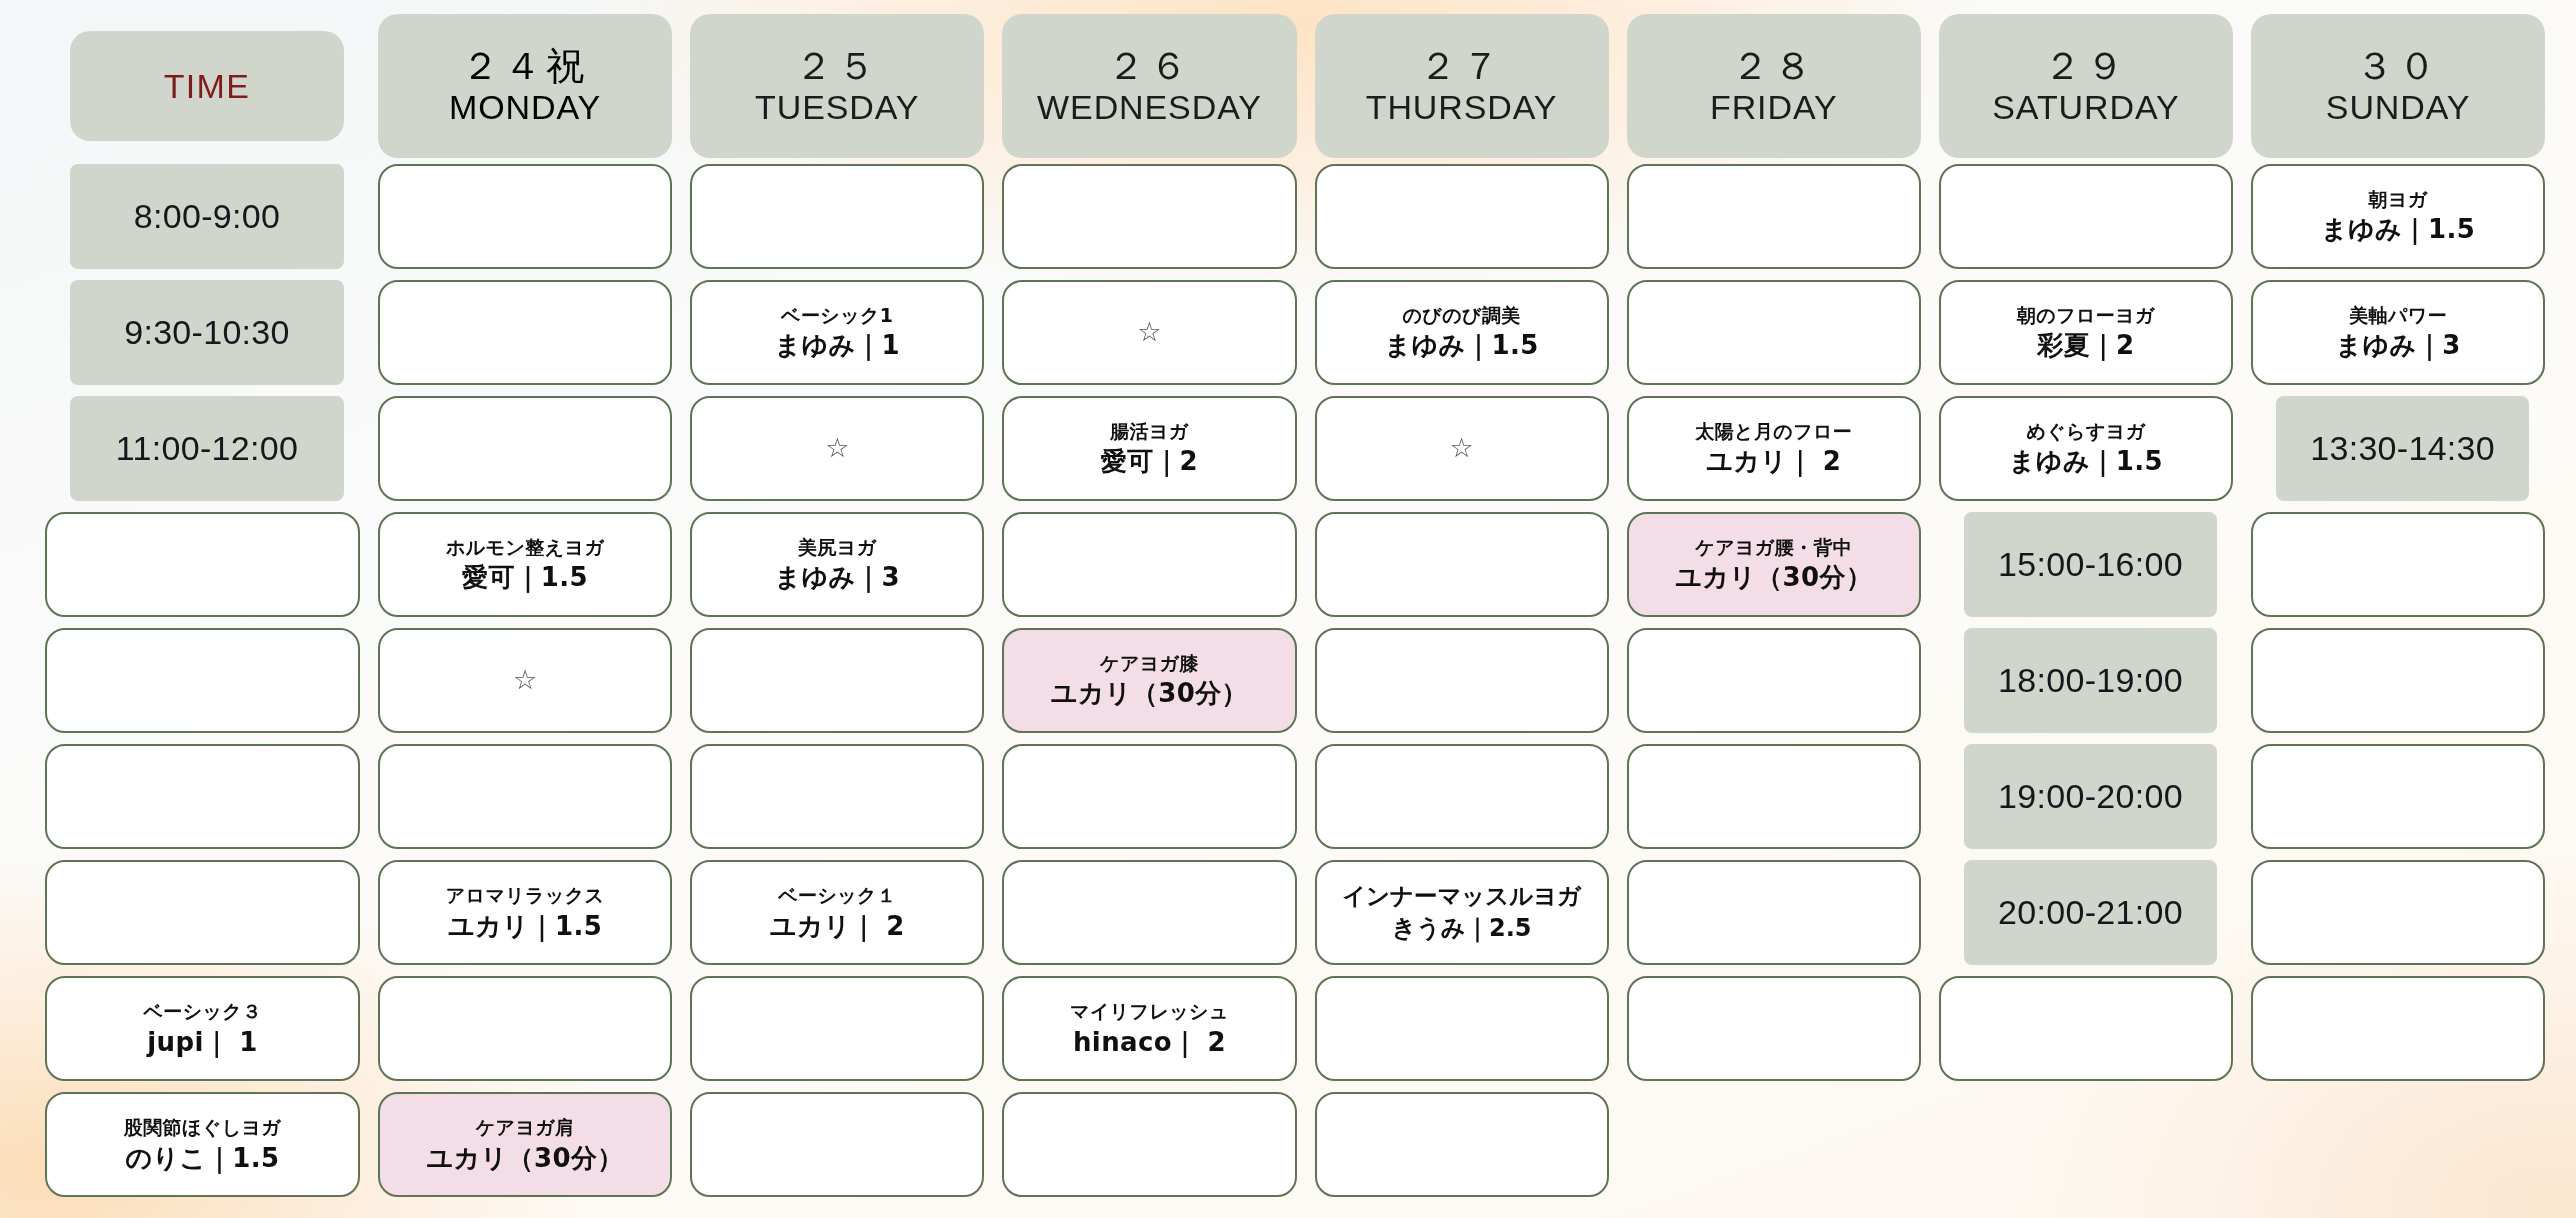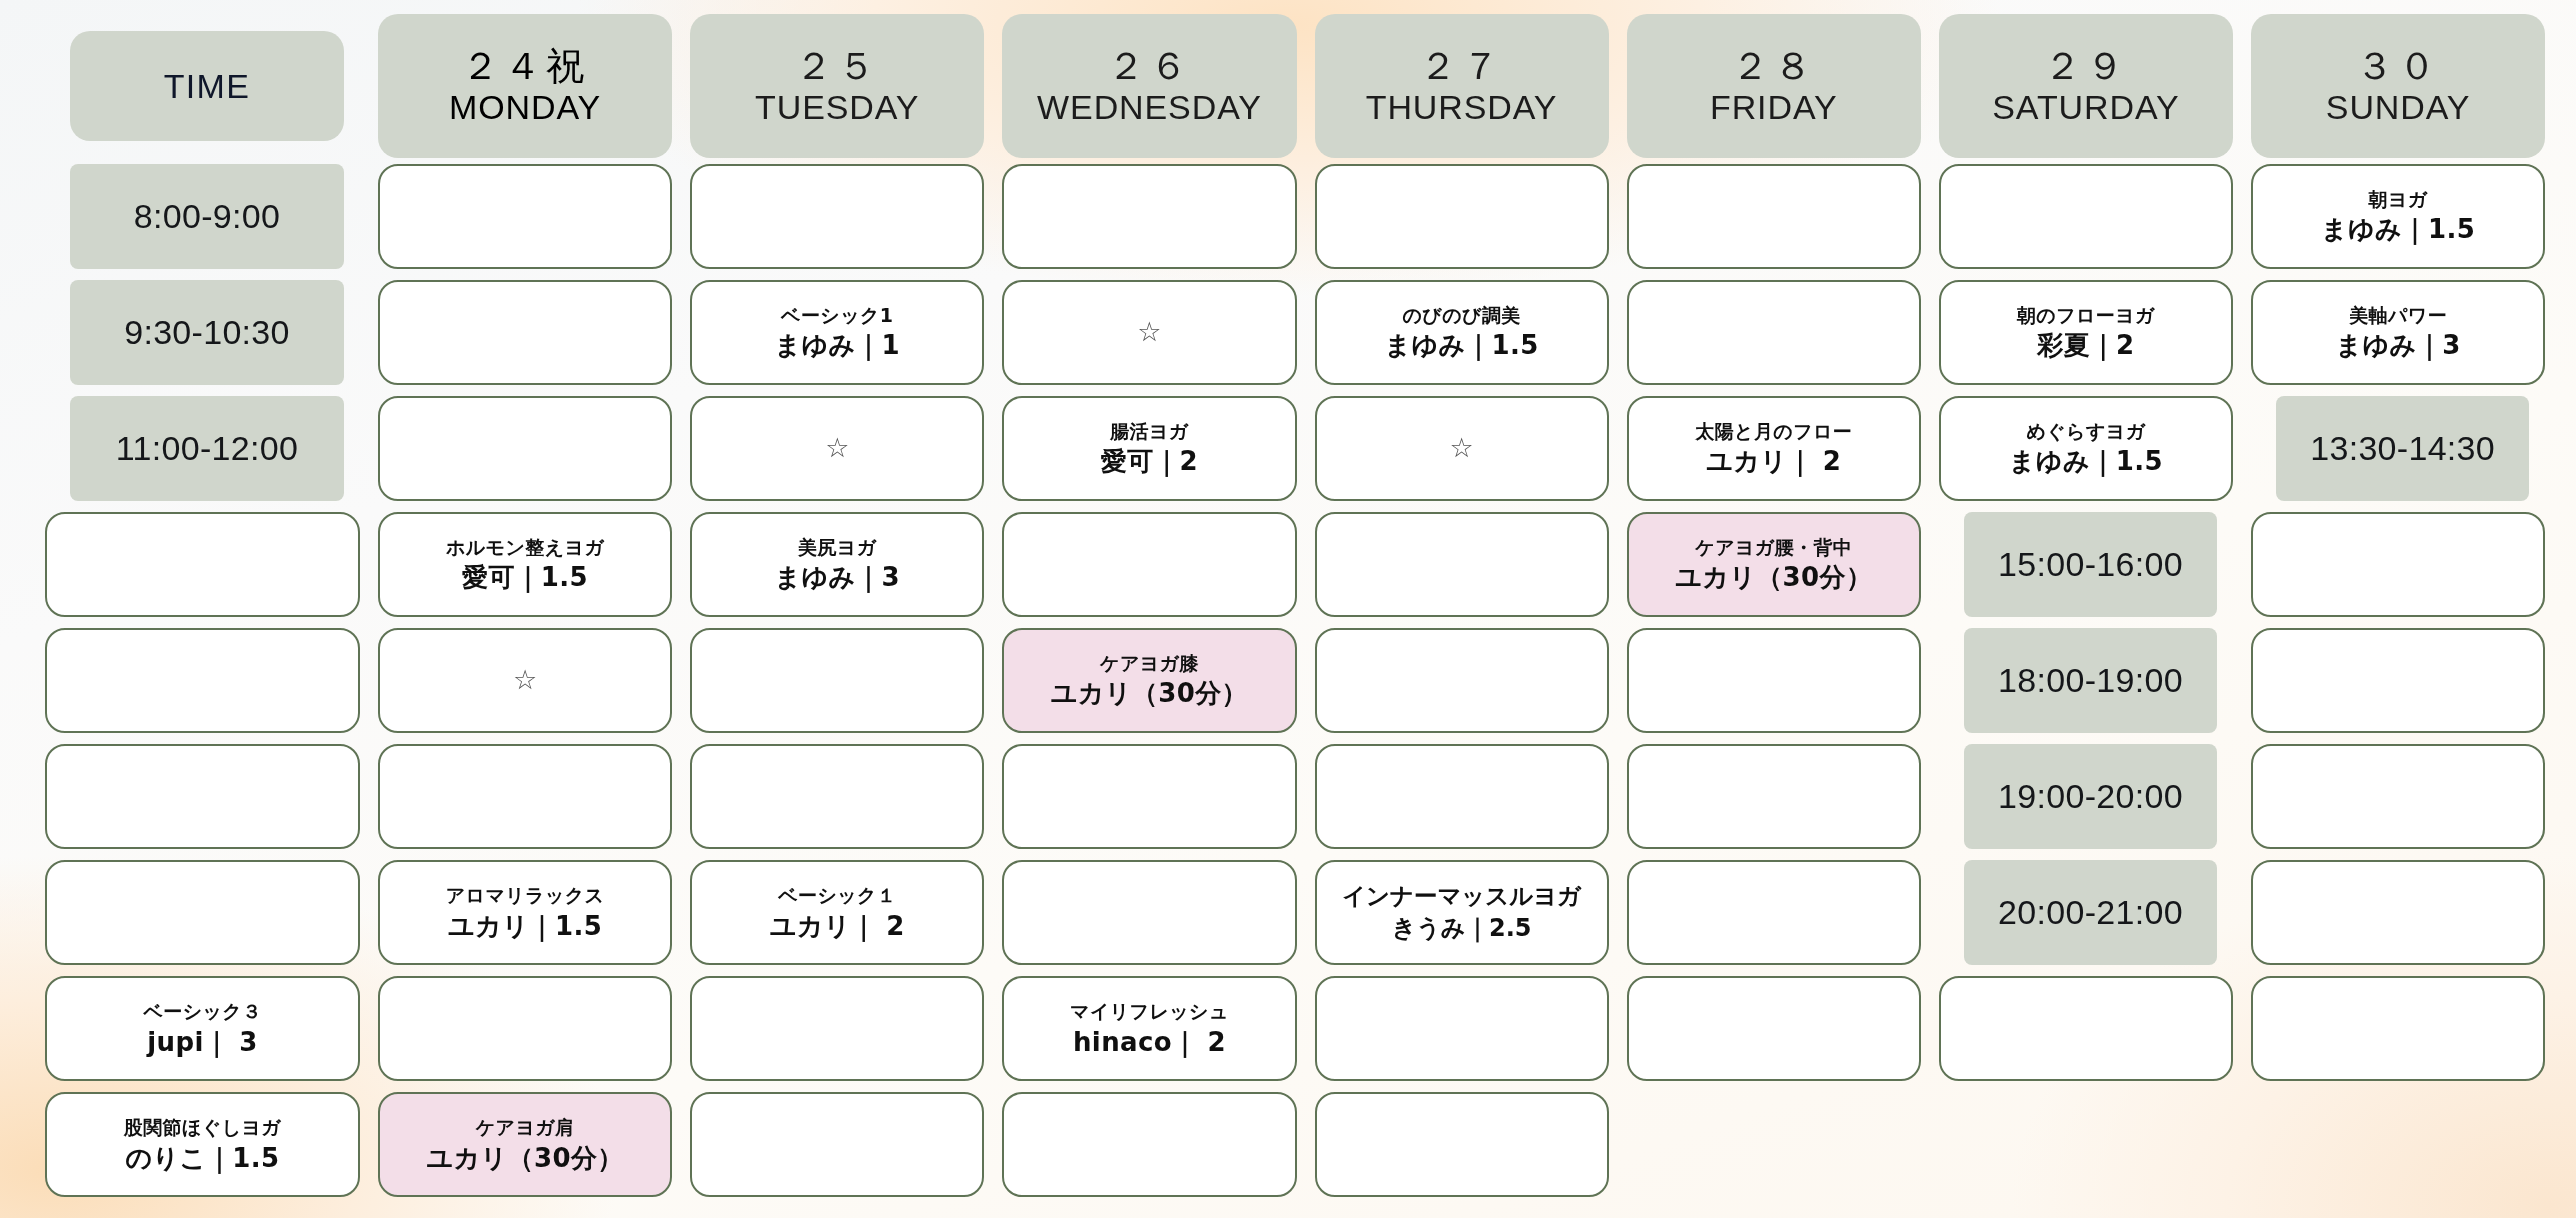--- a/index.html
+++ b/index.html
@@ -40,21 +40,21 @@
 
   .time-head {
     background: #d0d6cc;
     border-radius: 20px;
     height: 110px;
     display: flex;
     align-items: center;
     justify-content: center;
     font-size: 34px;
     letter-spacing: 1.3px;
-    color: #0f172a;
+    color: #7f1d1d;
     font-weight: 400;
     margin-left: 25px;
     margin-right: 16px;
   }
 
   .day-head {
     background: #d0d6cc;
     border-radius: 20px;
     height: 144px;
     display: flex;
@@ -280,21 +280,21 @@
       <div class="cls-cell"></div>
       <div class="cls-cell tight">
         <div class="cls-title">インナーマッスルヨガ</div>
         <div class="cls-sub">きうみ｜2.5</div>
       </div>
       <div class="cls-cell"></div>
       <div class="time-cell">20:00-21:00</div>
       <div class="cls-cell"></div>
       <div class="cls-cell">
         <div class="cls-title">ベーシック３</div>
-        <div class="cls-sub">jupi｜ 3</div>
+        <div class="cls-sub">jupi｜ 1</div>
       </div>
       <div class="cls-cell"></div>
       <div class="cls-cell"></div>
       <div class="cls-cell">
         <div class="cls-title">マイリフレッシュ</div>
         <div class="cls-sub">hinaco｜ 2</div>
       </div>
       <div class="cls-cell"></div>
       <div class="cls-cell"></div>
       <div class="cls-cell"></div>

